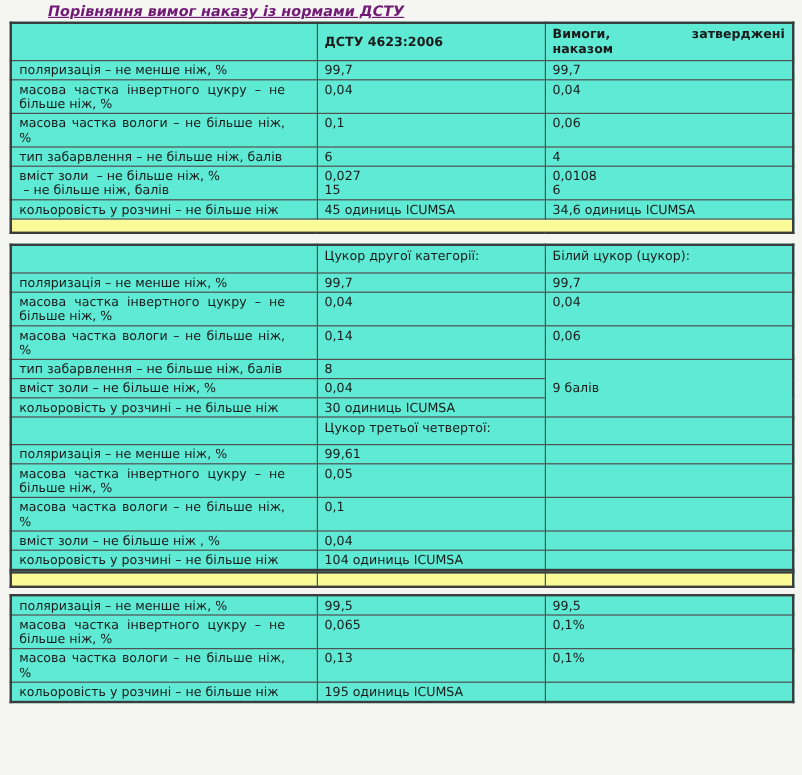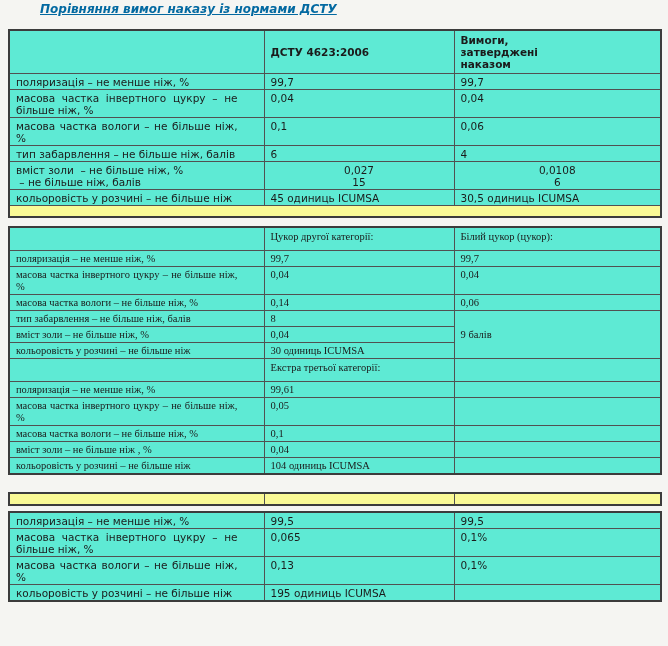--- a/index.html
+++ b/index.html
@@ -3,46 +3,46 @@
 <meta charset="utf-8">
 <style>
   html,body{margin:0;padding:0;}
   body{
     width:668px;height:646px;overflow:hidden;
     background:#f5f5f2;
     font-family:"DejaVu Sans","Liberation Sans",sans-serif;
     font-size:10.5px;line-height:12px;color:#1b1b1b;
   }
   .page-title{
-    margin:3px 0 14px 40px;
+    margin:3px 0 3px 40px;
     font-size:12px;font-weight:bold;font-style:italic;text-decoration:underline;
-    color:#0369a1;
+    color:#701a75;
   }
   table{
     border-collapse:collapse;table-layout:fixed;
     width:652px;margin-left:8px;background:#5eead4;
     border:2px solid #3c3c3c;
   }
   col.c1{width:255px;} col.c2{width:190px;} col.c3{width:207px;}
   td{
     border:1px solid #515151;
     vertical-align:top;
     padding:2px 6px 1px 6px;
   }
   td.lbl{ text-align:justify; padding-right:26px; }
   td.lblml{ white-space:pre-wrap; text-align:left; }
-  td.valml{ white-space:pre-line;text-align:center; }
+  td.valml{ white-space:pre-line; }
   td.b{ font-weight:bold; }
   td.vmid{ vertical-align:middle; }
   tr.cat td{ padding-top:3px; padding-bottom:7px; }
   tr.hdr td{ padding-top:3px; padding-bottom:3px; }
   td.ylw{ background:#fafa96; height:10px; padding:0; }
-  .jrow{ display:flex; justify-content:space-between;flex-direction:column; }
+  .jrow{ display:flex; justify-content:space-between; }
   .t1{ margin-bottom:8px; }
-  .t2{ margin-bottom:17px;font-family:Liberation Serif, serif; }
+  .t2{ margin-bottom:0; }
   .sep{ margin-bottom:5px; }
 </style>
 </head>
 <body>
 
 <div class="page-title">Порівняння вимог наказу із нормами ДСТУ</div>
 
 <table class="t1">
   <colgroup>
       <col class="c1">
@@ -85,21 +85,21 @@
     <td class="lblml">вміст золи  – не більше ніж, %
  – не більше ніж, балів</td>
     <td class="valml">0,027
 15</td>
     <td class="valml">0,0108
 6</td>
   </tr>
   <tr>
     <td class="lbl">кольоровість у розчині – не більше ніж</td>
     <td>45 одиниць ICUMSA</td>
-    <td>30,5 одиниць ICUMSA</td>
+    <td>34,6 одиниць ICUMSA</td>
   </tr>
   <tr>
     <td class="ylw" colspan="3"></td>
   </tr>
 </tbody>
   </table>
 
 <table class="t2">
   <colgroup>
       <col class="c1">
@@ -135,21 +135,21 @@
   <tr>
     <td class="lbl">вміст золи  – не більше ніж, %</td>
     <td>0,04</td>
   </tr>
   <tr>
     <td class="lbl">кольоровість у розчині – не більше ніж</td>
     <td>30 одиниць ICUMSA</td>
   </tr>
   <tr class="cat">
     <td></td>
-    <td>Екстра третьої категорії:</td>
+    <td>Цукор третьої четвертої:</td>
     <td></td>
   </tr>
   <tr>
     <td class="lbl">поляризація  – не менше ніж, %</td>
     <td>99,61</td>
     <td></td>
   </tr>
   <tr>
     <td class="lbl">масова частка інвертного цукру – не більше ніж, %</td>
     <td>0,05</td>

